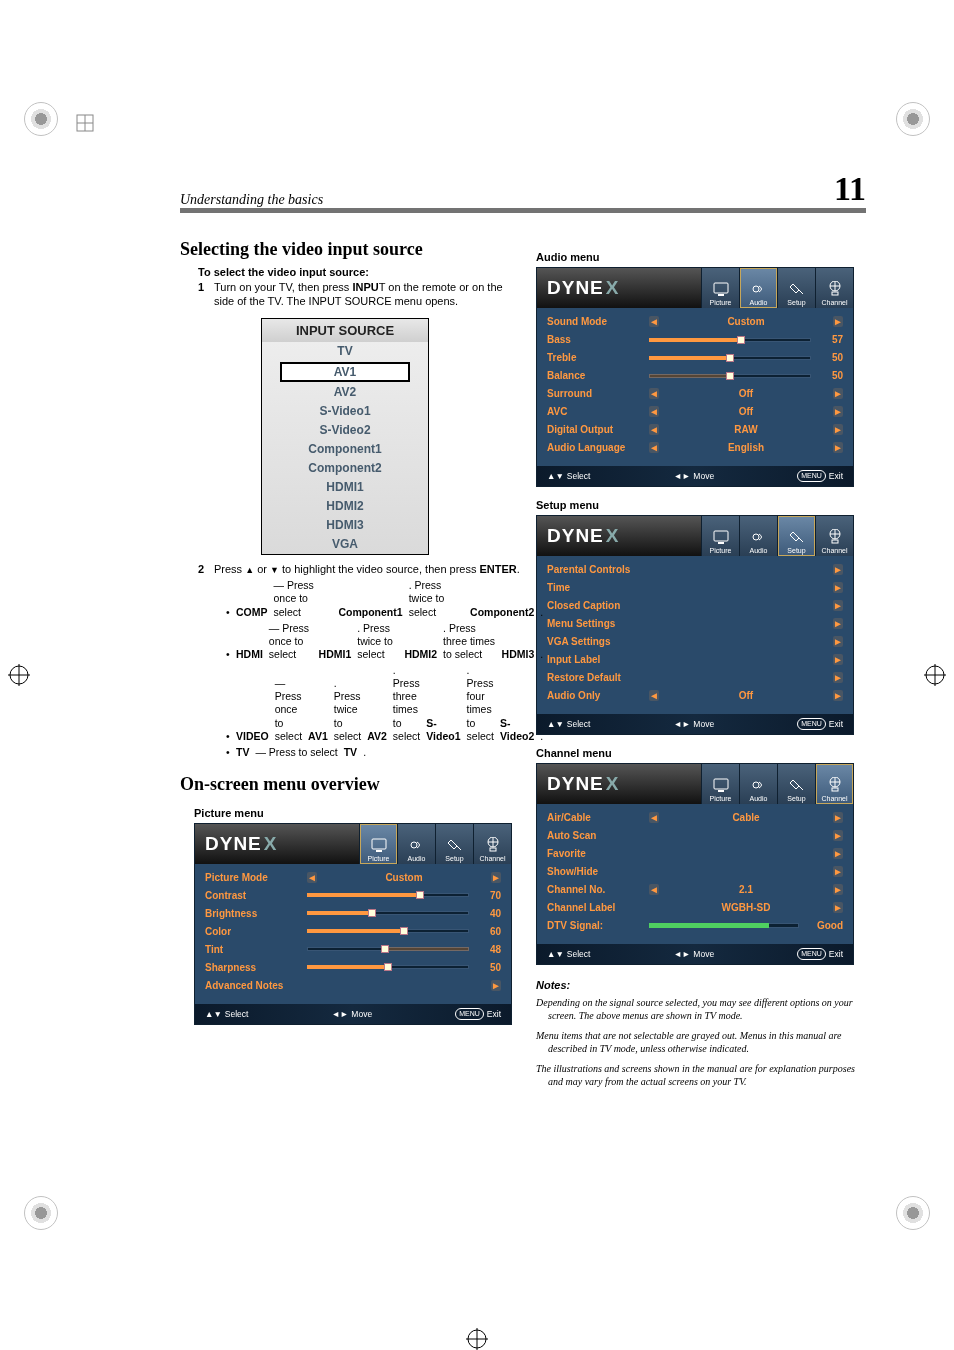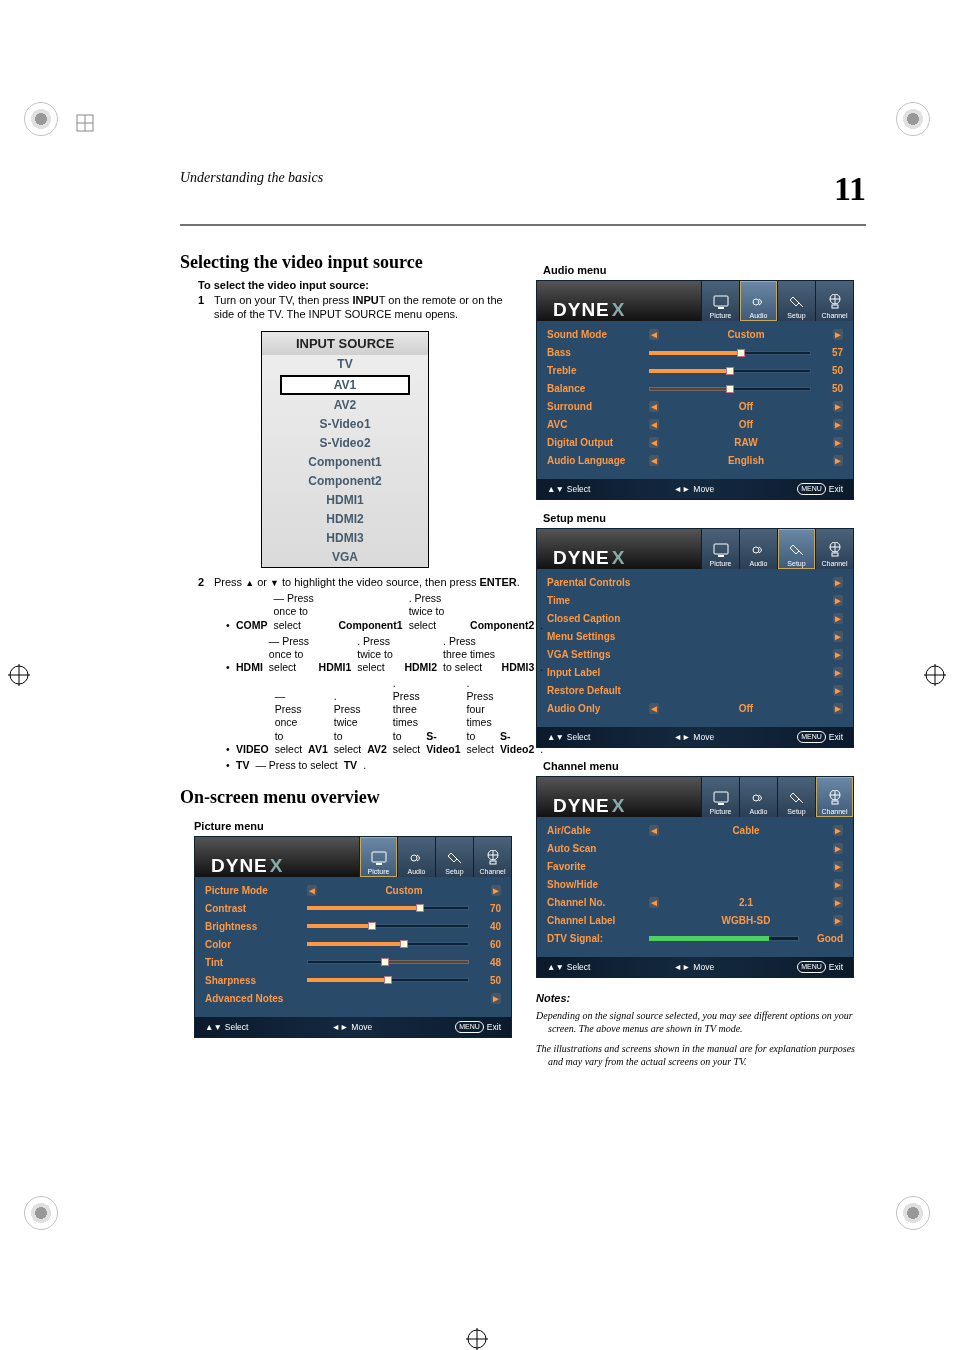--- a/index.html
+++ b/index.html
@@ -41,23 +41,23 @@
     padding:2px 6px;
     display:inline-block;
   }
 
   .content {
     position:absolute;
     left:180px; top:170px;
     width:686px;
   }
   .running-head {
-    display:flex; justify-content:space-between; align-items:flex-start;
-    border-bottom:2px solid #737373;
-    padding-bottom:16px;
+    display:flex; justify-content:space-between; align-items:flex-end;
+    border-bottom:5px solid #737373;
+    padding-bottom:0;
     margin-bottom:26px;
   }
   .rh-left { font-style:italic; font-size:14px; }
   .rh-right { font-size:34px; font-weight:700; }
 
   .columns {
     display:flex;
     gap:26px;
   }
   .col { width:330px; }
@@ -115,30 +115,30 @@
   .osd {
     width:318px;
     background:#2a4a6a;
     border:1px solid #0f2030;
     font-family:Arial,sans-serif;
     color:#fff;
     font-size:10px;
     margin-left:14px;
   }
   .col.right .osd { margin-left:0; }
-  .col.right .osd-title { margin-left:7px; }
+  .col.right .osd-title { margin-left:0; }
 
   .osd-header {
     display:flex; align-items:stretch;
     background:linear-gradient(#3a5c7c,#22354b);
     height:40px;
   }
   .osd-logo {
     flex:1;
-    display:flex; align-items:flex-end; padding-left:16px;
+    display:flex; align-items:center; padding-left:10px;
     background:linear-gradient(#555,#111);
     font-family:Arial,sans-serif;
     font-size:19px; font-weight:900; letter-spacing:1px;
   }
   .osd-logo .dim { color:#8aa; font-weight:700; margin-left:2px;}
   .osd-tabs { display:flex;}
   .osd-tab {
     width:38px;
     border-left:1px solid #0f2030;
     display:flex; flex-direction:column; align-items:center; justify-content:flex-end;
@@ -735,16 +735,17 @@
             </div>
             <div class="grp">
               <span class="pill">MENU</span>
               <span>Exit</span>
             </div>
           </div>
         </div>
 
       <div class="notes-h">Notes:</div>
       <p class="note-p sub">Depending on the signal source selected, you may see different options on your screen. The above menus are shown in TV mode.</p>
+      <p class="note-p sub">Menu items that are not selectable are grayed out. Menus in this manual are described in TV mode, unless otherwise indicated.</p>
       <p class="note-p sub">The illustrations and screens shown in the manual are for explanation purposes and may vary from the actual screens on your TV.</p>
     </div>
   </div>
 </div>
 
 </body></html>

